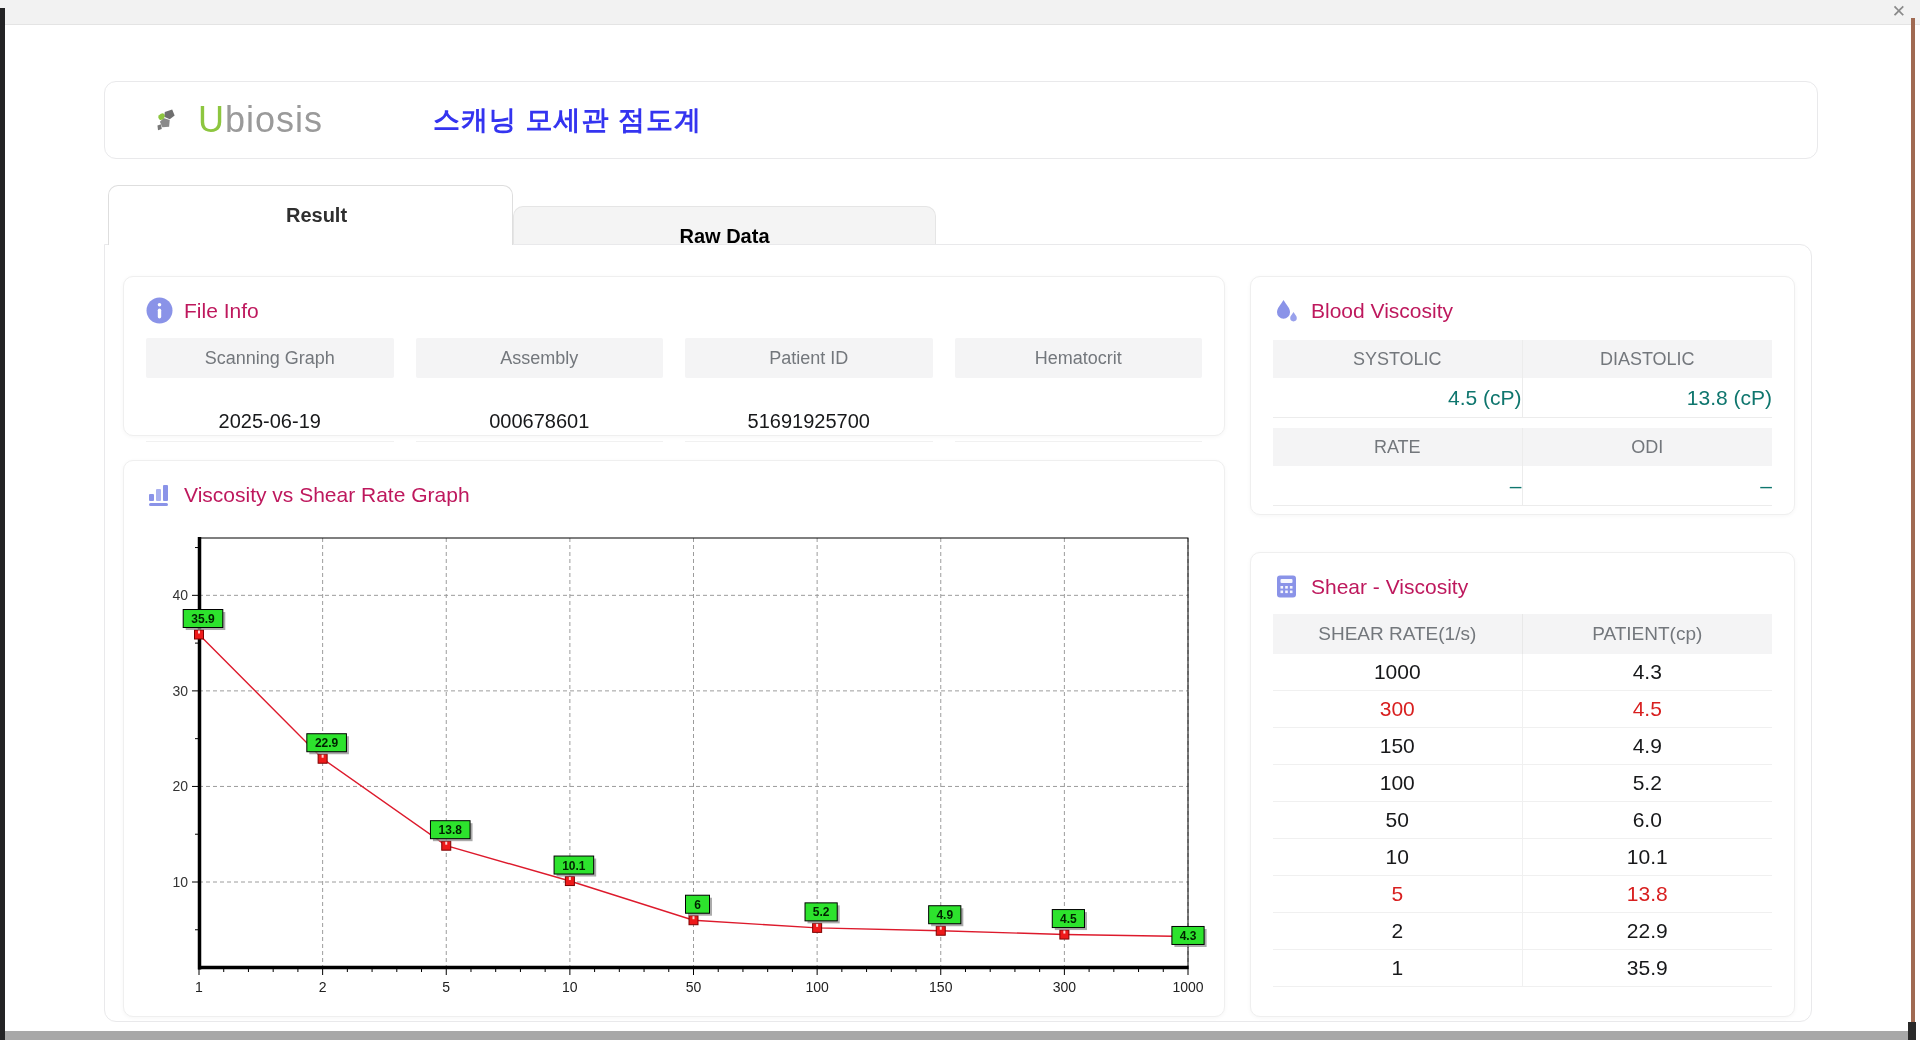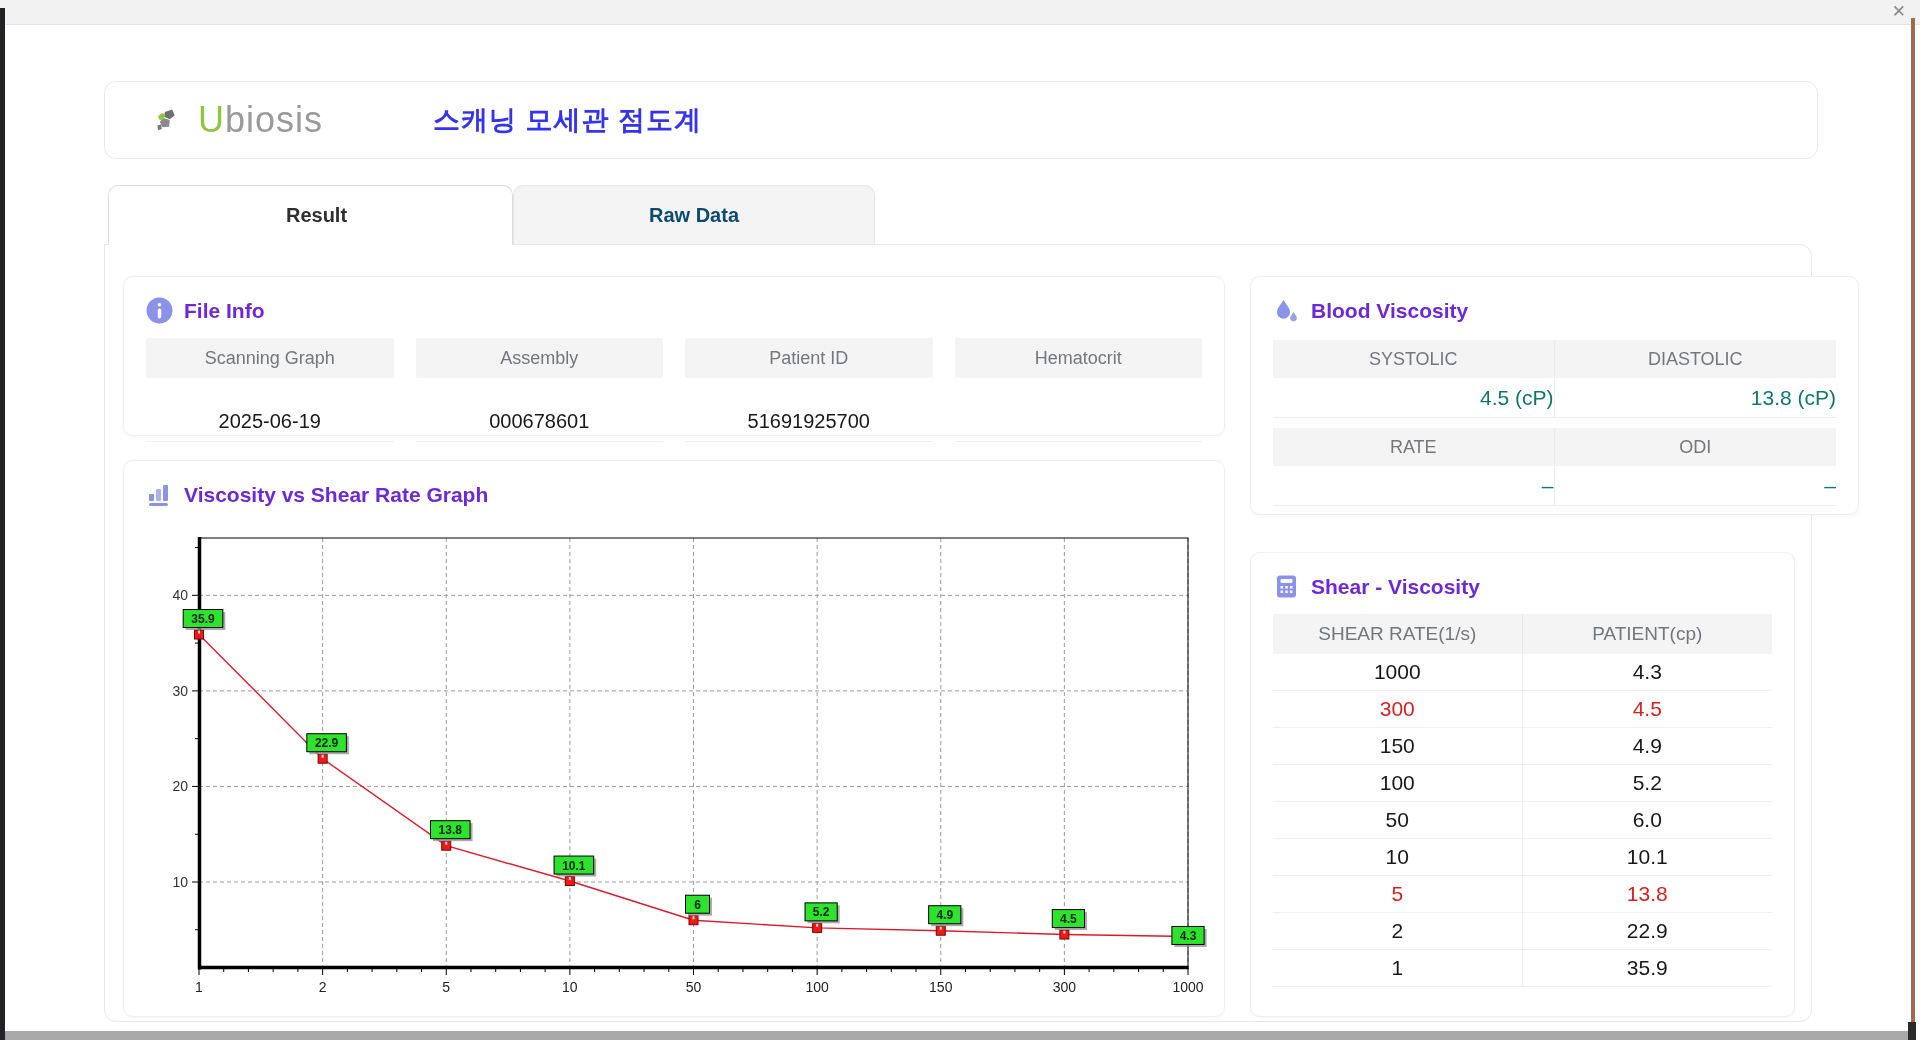--- a/index.html
+++ b/index.html
@@ -21,40 +21,40 @@
   .header-card { left:104px; top:81px; width:1714px; height:78px; display:flex; align-items:center; padding-left:50px; }
   .logo-wrap { display:flex; align-items:center; }
   .logo-text { font-size:36px; letter-spacing:1px; font-weight:500; margin-left:16px; }
   .logo-u { color:#8dc63f; }
   .logo-rest { color:#9a9a9a; }
   .app-title { margin-left:110px; font-size:27px; font-weight:bold; color:#3434f0; letter-spacing:1px; }
 
   
   .tab { position:absolute; top:185px; height:60px; border-radius:10px 10px 0 0; display:flex; align-items:center; justify-content:center; font-size:20px; cursor:pointer; }
   .tab-active { left:108px; width:405px; background:#fff; border:1px solid #dedede; border-bottom:none; color:#2f2f2f; font-weight:bold; z-index:3;padding-left:12px; }
-  .tab-inactive { left:513px; width:362px; height:59px; background:#f4f4f4; border:1px solid #e5e5e5; border-bottom:none; color:#0c4a6e; font-weight:600; z-index:1; }
+  .tab-inactive { left:513px; width:423px; height:59px; background:#f4f4f4; border:1px solid #e5e5e5; border-bottom:none; color:#000000; font-weight:600; z-index:1;margin-top:21px; }
 
   .main-card { left:104px; top:244px; width:1708px; height:778px; border-radius:0 12px 12px 12px; z-index:2; }
 
   
   .sec-head { display:flex; align-items:center; gap:11px; }
-  .sec-title { font-size:21px; font-weight:bold; color:#6d28d9; }
+  .sec-title { font-size:21px; font-weight:normal; color:#be185d; }
 
   
   .file-card { left:18px; top:31px; width:1102px; height:160px; padding:20px 22px; }
   .fields { display:grid; grid-template-columns:repeat(4,1fr); gap:22px; margin-top:14px; }
   .fld-label { height:40px; line-height:40px; background:#f4f4f5; text-align:center; font-size:18px; color:#73777c; border-radius:2px; }
   .fld-value { height:42px; line-height:42px; text-align:center; font-size:20px; color:#17181a; border-bottom:1px solid #f1f1f1; }
 
   
   .graph-card { left:18px; top:215px; width:1102px; height:557px; padding:20px 22px; }
   .chart-holder { position:absolute; left:33px; top:68px; width:1080px; height:478px; }
 
   
-  .blood-card { left:1145px; top:31px; width:609px; height:239px; padding:20px 22px; }
+  .blood-card { left:1145px; top:31px; width:545px; height:239px; padding:20px 22px; }
   .pair-table { margin-top:16px; }
   .pair-row { display:grid; grid-template-columns:1fr 1fr; }
   .pair-h { height:38px; line-height:38px; background:#f4f4f5; text-align:center; font-size:18px; color:#73777c; }
   .pair-v { height:40px; line-height:40px; text-align:right; font-size:21px; color:#0f766e; border-bottom:1px solid #ececec; }
   .pair-v:first-child, .pair-h:first-child { border-right:1px solid #ececec; }
   .pair-gap { height:10px; }
 
   .shear-card { left:1145px; top:307px; width:545px; height:465px; padding:20px 22px; }
   .sv-table { margin-top:14px; }
   .sv-head { display:grid; grid-template-columns:1fr 1fr; }

